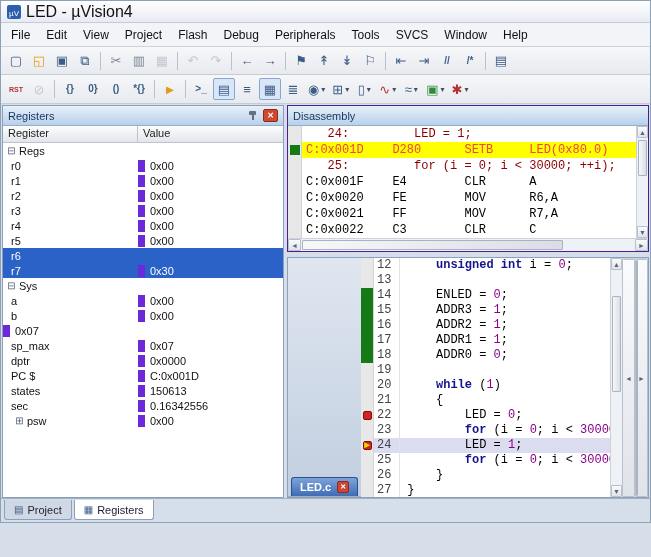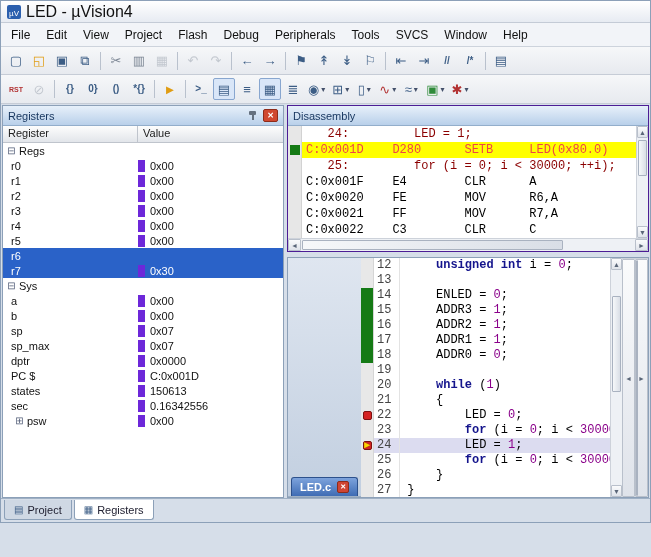--- a/index.html
+++ b/index.html
@@ -356,23 +356,20 @@
             </div>
             <div class="reg-val">0x00</div>
           </div>
           <div class="reg-row leaf">
             <div class="reg-name">
               <span>b</span>
             </div>
             <div class="reg-val">0x00</div>
           </div>
           <div class="reg-row leaf">
-            <div class="reg-name">
-              <span>sp</span>
-            </div>
             <div class="reg-val">0x07</div>
           </div>
           <div class="reg-row leaf">
             <div class="reg-name">
               <span>sp_max</span>
             </div>
             <div class="reg-val">0x07</div>
           </div>
           <div class="reg-row leaf">
             <div class="reg-name">

